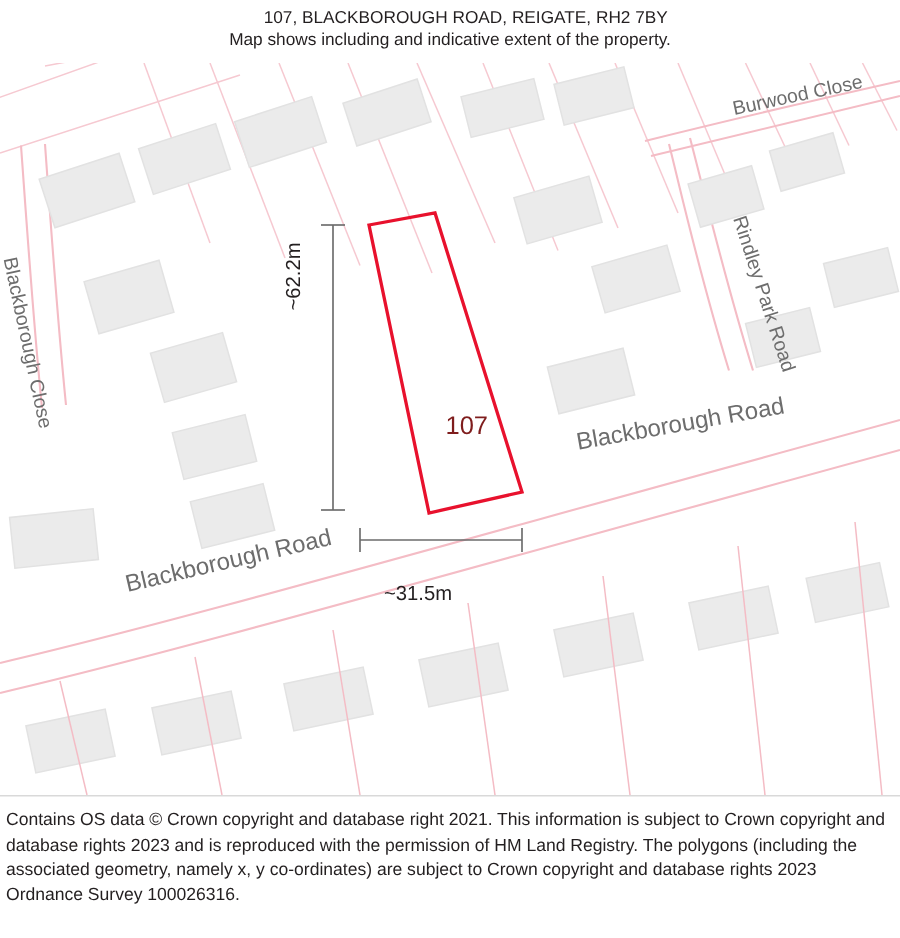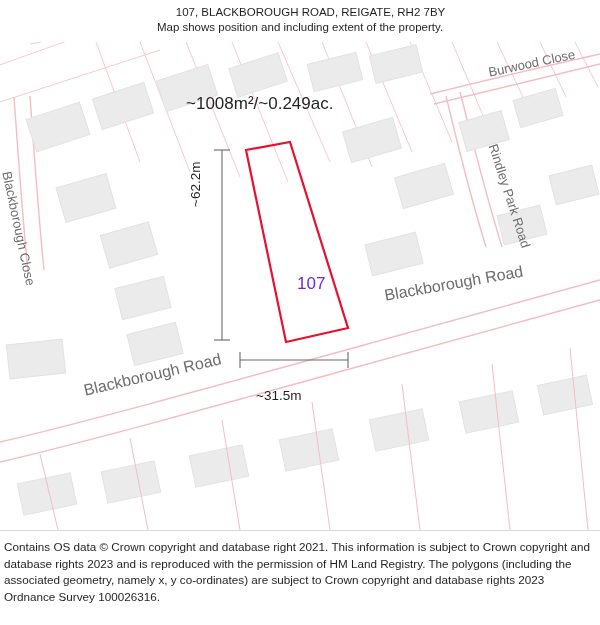--- a/index.html
+++ b/index.html
@@ -69,21 +69,21 @@
     top: 52px;
     font-size: 17px;
     color: #231f20;
     white-space: nowrap;
   }
   .plot-num {
     position: absolute;
     left: 297px;
     top: 232px;
     font-size: 17px;
-    color: #6d28d9;
+    color: #7f1d1d;
   }
   .dim-v {
     position: absolute;
     left: 188px;
     top: 165px;
     font-size: 13.5px;
     color: #231f20;
     transform: rotate(-90deg);
     transform-origin: left top;
     white-space: nowrap;
@@ -115,21 +115,21 @@
     color: #231f20;
   }
 </style>
 </head>
 <body>
 
 <div class="page">
 
   <div class="header">
     <div class="title">107, BLACKBOROUGH ROAD, REIGATE, RH2 7BY</div>
-    <div class="subtitle">Map shows position and including extent of the property.</div>
+    <div class="subtitle">Map shows including and indicative extent of the property.</div>
   </div>
 
   <div class="map-wrap">
     <svg class="map-svg" width="600" height="488" viewBox="0 0 600 488">
 
       <rect x="0" y="0" width="600" height="488" fill="#ffffff"></rect>
 
       <g stroke="#f6c9d1" stroke-width="1" fill="none">
 
         <path d="M -20 30 L 120 -20"></path>
@@ -211,21 +211,20 @@
       <g stroke="#6b6b6b" stroke-width="1.1">
         <line x1="222" y1="108" x2="222" y2="298"></line>
         <line x1="214" y1="108" x2="230" y2="108"></line>
         <line x1="214" y1="298" x2="230" y2="298"></line>
         <line x1="240" y1="318" x2="348" y2="318"></line>
         <line x1="240" y1="310" x2="240" y2="326"></line>
         <line x1="348" y1="310" x2="348" y2="326"></line>
       </g>
     </svg>
 
-    <div class="area-label">~1008m²/~0.249ac.</div>
     <div class="plot-num">107</div>
     <div class="dim-v">~62.2m</div>
     <div class="dim-h">~31.5m</div>
 
     <div class="map-label" style="left:487px; top:23px; transform: rotate(-12deg); transform-origin: left top;">Burwood Close</div>
     <div class="map-label" style="left:500px; top:100px; transform: rotate(72deg); transform-origin: left top;">Rindley Park Road</div>
     <div class="map-label" style="left:14px; top:128px; transform: rotate(78deg); transform-origin: left top;">Blackborough Close</div>
     <div class="map-label" style="left:383px; top:245px; font-size:16px; transform: rotate(-10deg); transform-origin: left top;">Blackborough Road</div>
     <div class="map-label" style="left:82px; top:340px; font-size:16px; transform: rotate(-13deg); transform-origin: left top;">Blackborough Road</div>
   </div>

